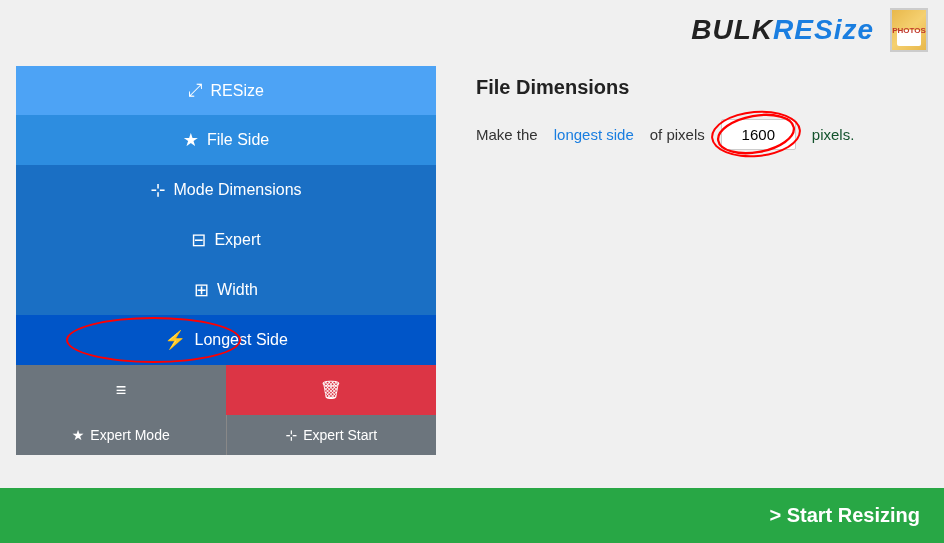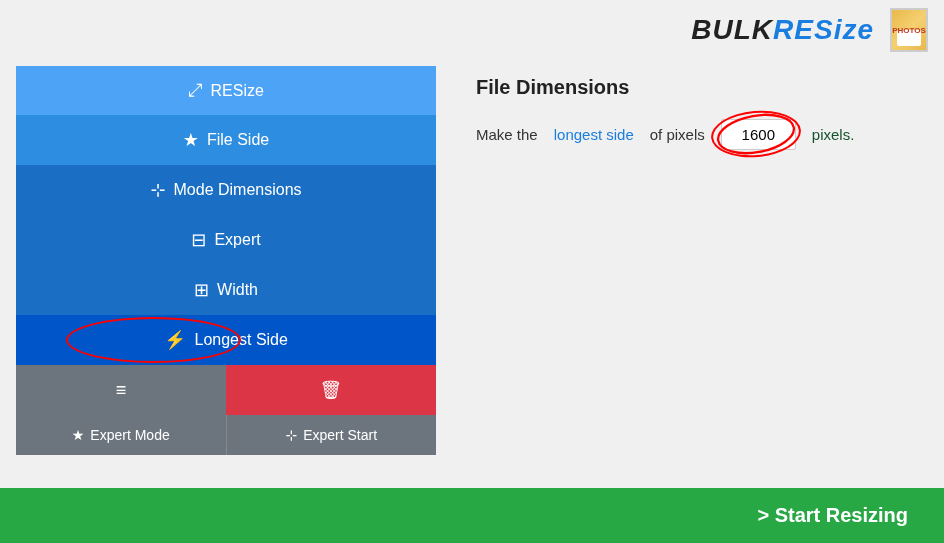--- a/index.html
+++ b/index.html
@@ -234,21 +234,21 @@
       pointer-events: none;
     }
 
     
     .footer {
       position: absolute;
       bottom: 0;
       left: 0;
       right: 0;
       background: #28a745;
-      padding: 16px 36px;
+      padding: 16px 24px;
       display: flex;
       justify-content: flex-end;
       align-items: flex-end;
     }
 
     .btn-start {
       background: transparent;
       border: none;
       color: white;
       font-size: 20px;

